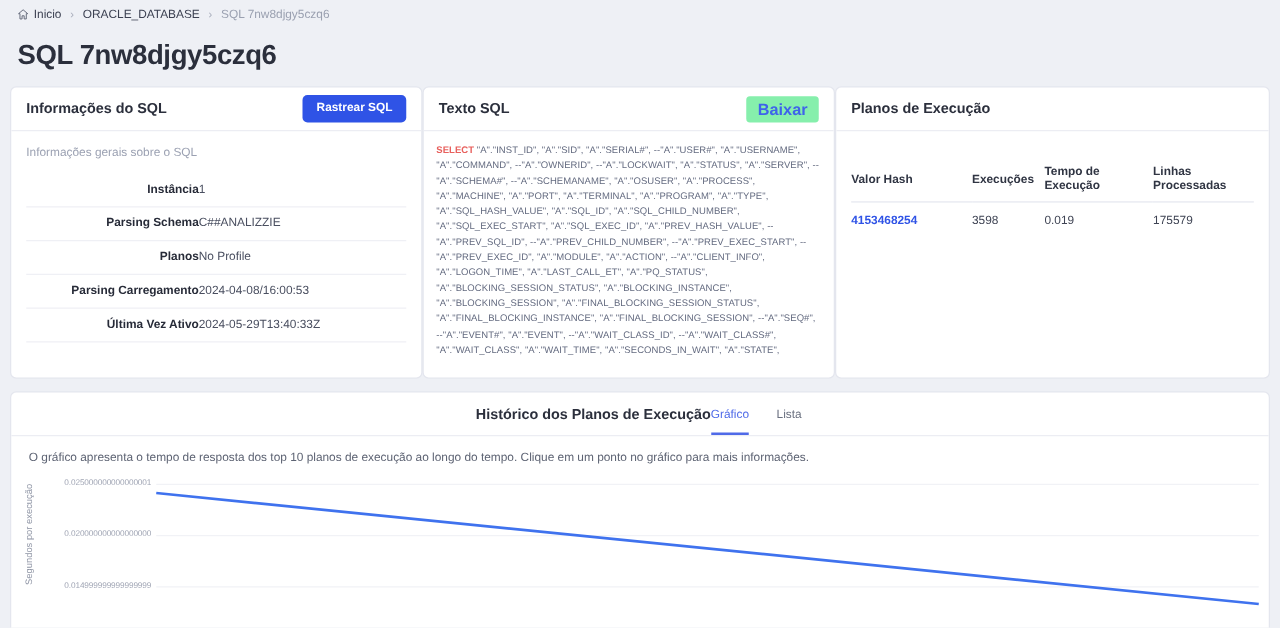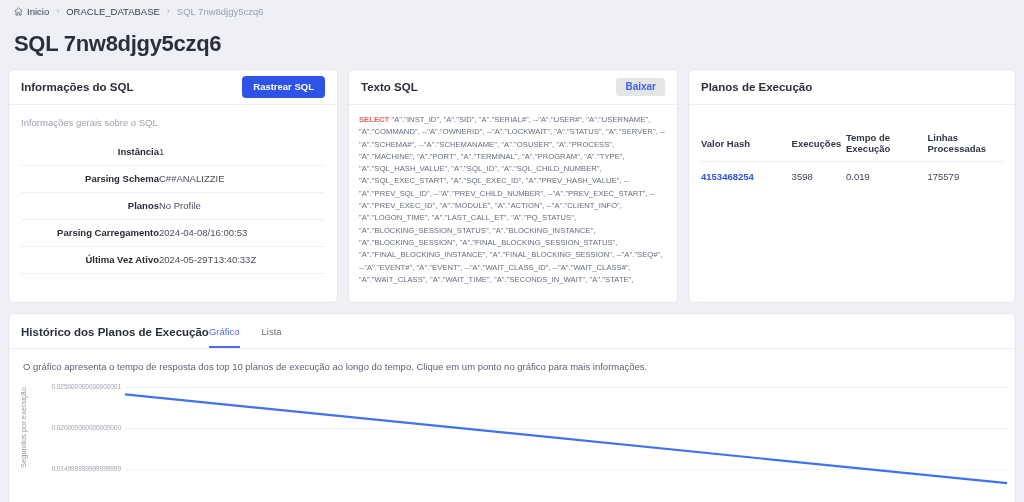--- a/index.html
+++ b/index.html
@@ -30,21 +30,21 @@
     padding: 9px 14px 12px 14px;
     font-size: 22px;
     font-weight: bold;
     letter-spacing: -0.3px;
     color: #2b2f3c;
   }
 
   
   .cards {
     display: flex;
-    gap: 10px;
+    gap: 0;
     padding: 0 8px;
     align-items: stretch;
   }
   .card {
     background: #ffffff;
     border: 1px solid #e4e6ee;
     border-radius: 5px;
     overflow: hidden;
     display: flex;
     flex-direction: column;
@@ -66,23 +66,23 @@
     color: #ffffff;
     font-size: 9.5px;
     font-weight: bold;
     border: none;
     border-radius: 4px;
     padding: 6px 11px;
     cursor: pointer;
     line-height: 1;
   }
   .btn-soft {
-    background: #e5e5e5;
+    background: #86efac;
     color: #3f63ea;
-    font-size: 10px;
+    font-size: 13px;
     font-weight: bold;
     border: none;
     border-radius: 3px;
     padding: 4px 9px;
     cursor: pointer;
     line-height: 1;
   }
 
   .card-body { padding: 11px 12px 6px 12px; }
   .card-sub {
@@ -143,21 +143,21 @@
     background: #ffffff;
     border: 1px solid #e4e6ee;
     border-radius: 5px;
     height: 196px;
     overflow: hidden;
     position: relative;
   }
   .chart-head {
     height: 35px;
     padding: 0 14px 0 12px;
-    display: flex; align-items: flex-end; justify-content: flex-start;
+    display: flex; align-items: flex-end; justify-content: center;
     border-bottom: 1px solid #ecedf3;
   }
   .chart-head-title { font-size: 11.5px; font-weight: bold; color: #2b2f3c; padding-bottom: 10px; }
   .tabs { display: flex; gap: 22px; height: 100%; align-items: flex-end; }
   .tab {
     font-size: 9.5px;
     color: #6b7180;
     padding-bottom: 9px;
     cursor: pointer;
     border-bottom: 2px solid transparent;

